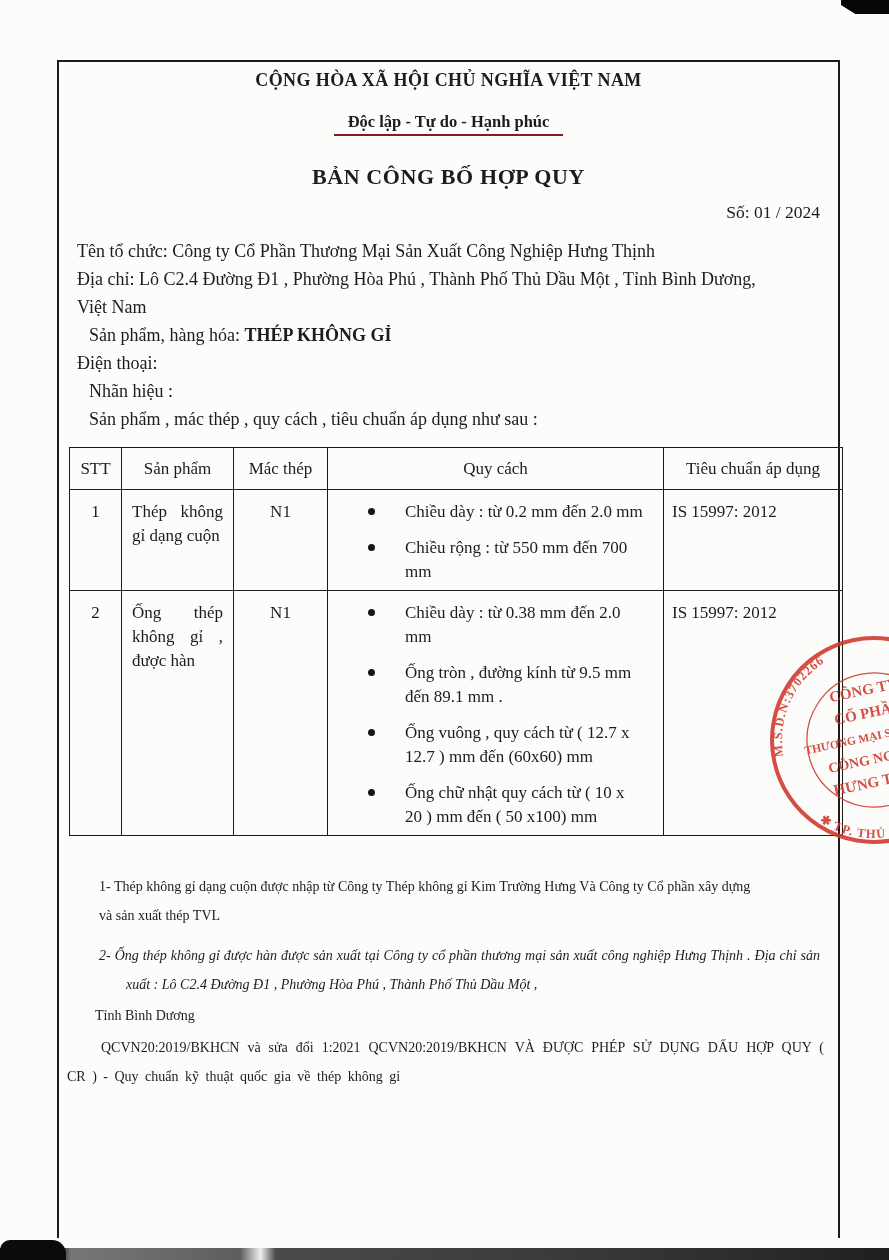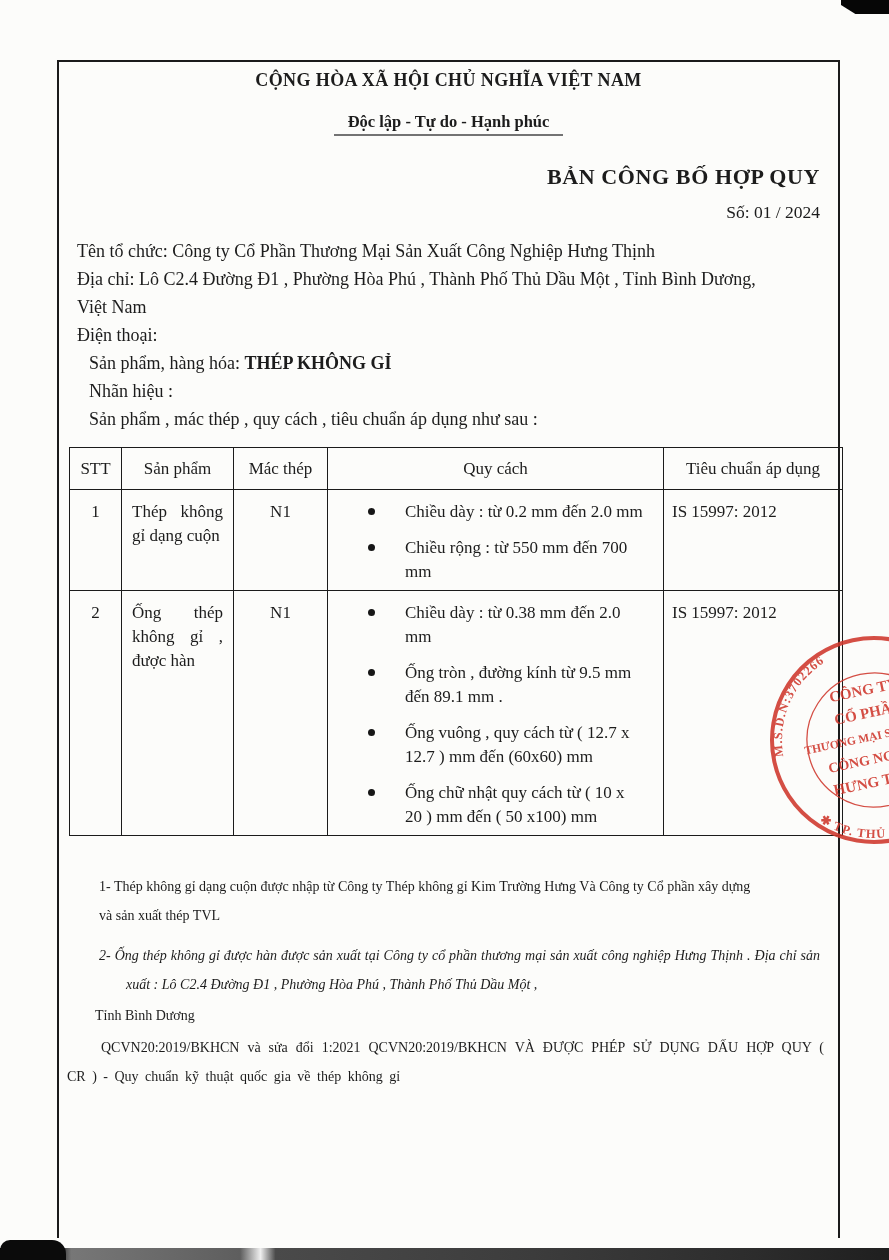--- a/index.html
+++ b/index.html
@@ -24,23 +24,23 @@
   
   .frame {
     position:absolute; left:57px; top:60px; width:783px; height:1178px;
     border:2px solid #1b1b1b; border-bottom:none;
     padding:8px 18px 0 18px;
   }
 
   .nat-header { text-align:center; }
   .nat-title { font-weight:bold; font-size:18px; letter-spacing:.4px; }
   .motto { display:inline-block; font-weight:bold; font-size:16.5px; margin-top:3px;
-    padding:0 14px 2px 14px; border-bottom:2px solid #737373; }
-
-  .doc-title { text-align:right; font-size:22px; font-weight:bold; letter-spacing:.6px; margin-top:28px; }
+    padding:0 14px 2px 14px; border-bottom:2px solid #7f1d1d; }
+
+  .doc-title { text-align:center; font-size:22px; font-weight:bold; letter-spacing:.6px; margin-top:28px; }
   .doc-number { text-align:right; font-size:17.5px; margin-top:12px; }
 
   .info-block { margin-top:14px; font-size:18px; line-height:28px; width:706px; }
   .info { margin:0; }
   .info.indent { margin-left:12px; }
   .product-value { font-weight:bold; }
 
   
   .spec-table { border-collapse:collapse; table-layout:fixed; width:773px; margin:14px 0 0 -8px;
     font-size:17px; }
@@ -84,22 +84,22 @@
       <div class="nat-title">CỘNG HÒA XÃ HỘI CHỦ NGHĨA VIỆT NAM</div><br>
       <div class="motto">Độc lập - Tự do - Hạnh phúc</div>
     </div>
 
     <h1 class="doc-title">BẢN CÔNG BỐ HỢP QUY</h1>
     <div class="doc-number">Số: 01 / 2024</div>
 
     <div class="info-block">
       <p class="info">Tên tổ chức: Công ty Cổ Phần Thương Mại Sản Xuất Công Nghiệp Hưng Thịnh</p>
       <p class="info">Địa chỉ: Lô C2.4 Đường Đ1 , Phường Hòa Phú , Thành Phố Thủ Dầu Một , Tỉnh Bình Dương, Việt Nam</p>
+      <p class="info indent"><span>Sản phẩm, hàng hóa:</span> <span class="product-value">THÉP KHÔNG GỈ</span></p>
       <p class="info">Điện thoại:</p>
-      <p class="info indent"><span>Sản phẩm, hàng hóa:</span> <span class="product-value">THÉP KHÔNG GỈ</span></p>
       <p class="info indent">Nhãn hiệu :</p>
       <p class="info indent">Sản phẩm , mác thép , quy cách , tiêu chuẩn áp dụng như sau :</p>
     </div>
 
     <table class="spec-table">
       <colgroup>
         <col style="width:52px">
           <col style="width:112px">
           <col style="width:94px">
           <col style="width:336px">

